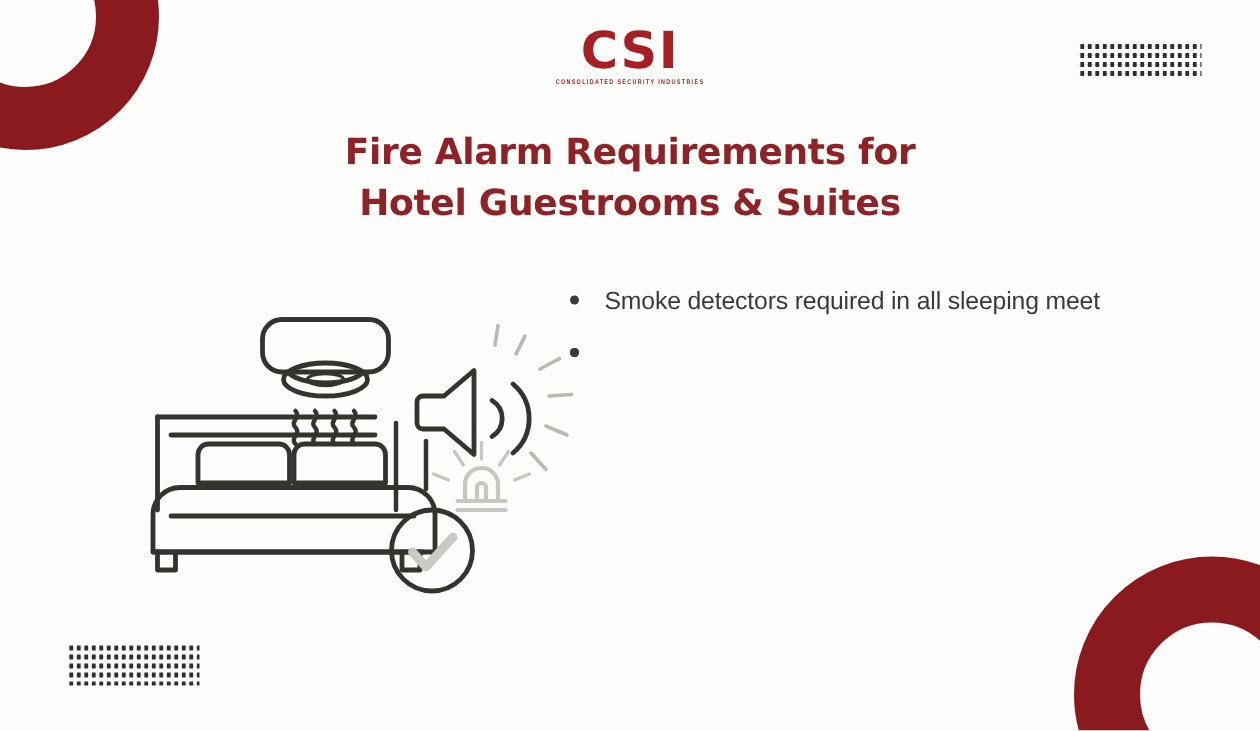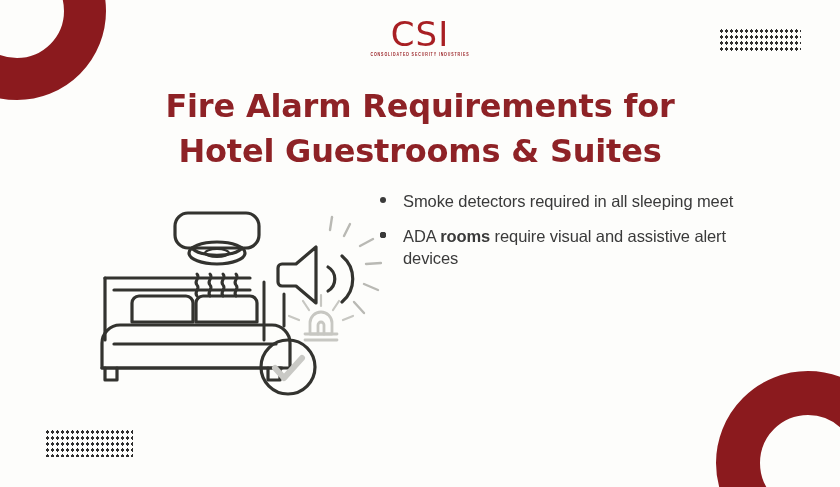--- a/index.html
+++ b/index.html
@@ -61,21 +61,21 @@
   .logo-wrap {
     position: absolute;
     left: 0;
     right: 0;
     top: 17px;
     text-align: center;
     line-height: 1;
   }
   .logo-mark {
     font-family: "DejaVu Sans", sans-serif;
-    font-weight: 400;
+    font-weight: 700;
     font-size: 34px;
     letter-spacing: 1px;
     color: #A81F23;
     display: block;
   }
   .logo-sub {
     display: block;
     margin-top: 3px;
     font-family: "Liberation Sans", sans-serif;
     font-size: 3.6px;
@@ -88,21 +88,21 @@
   
   .title {
     position: absolute;
     left: 0;
     right: 0;
     top: 84px;
     text-align: center;
     color: #8E2226;
     font-family: "DejaVu Sans", sans-serif;
     font-weight: 700;
-    font-size: 32px;
+    font-size: 24px;
     line-height: 1.42;
     letter-spacing: -0.2px;
   }
   .title-line { display: block; }
 
   
   .illustration {
     position: absolute;
     left: 92px;
     top: 182px;
@@ -243,19 +243,15 @@
     <li class="bullet">
       <span class="dot"></span>
       <span>Smoke detectors required in all sleeping meet</span>
     </li>
     <li class="bullet">
       <span class="dot"></span>
     </li>
     <li class="bullet">
       <span class="dot"></span>
     </li>
-    <li class="bullet">
-      <span class="dot"></span>
-      <span>ADA </span><b>rooms</b><span> require visual and assistive alert devices</span>
-    </li>
   </ul>
 
 </div>
 
 </body></html>

